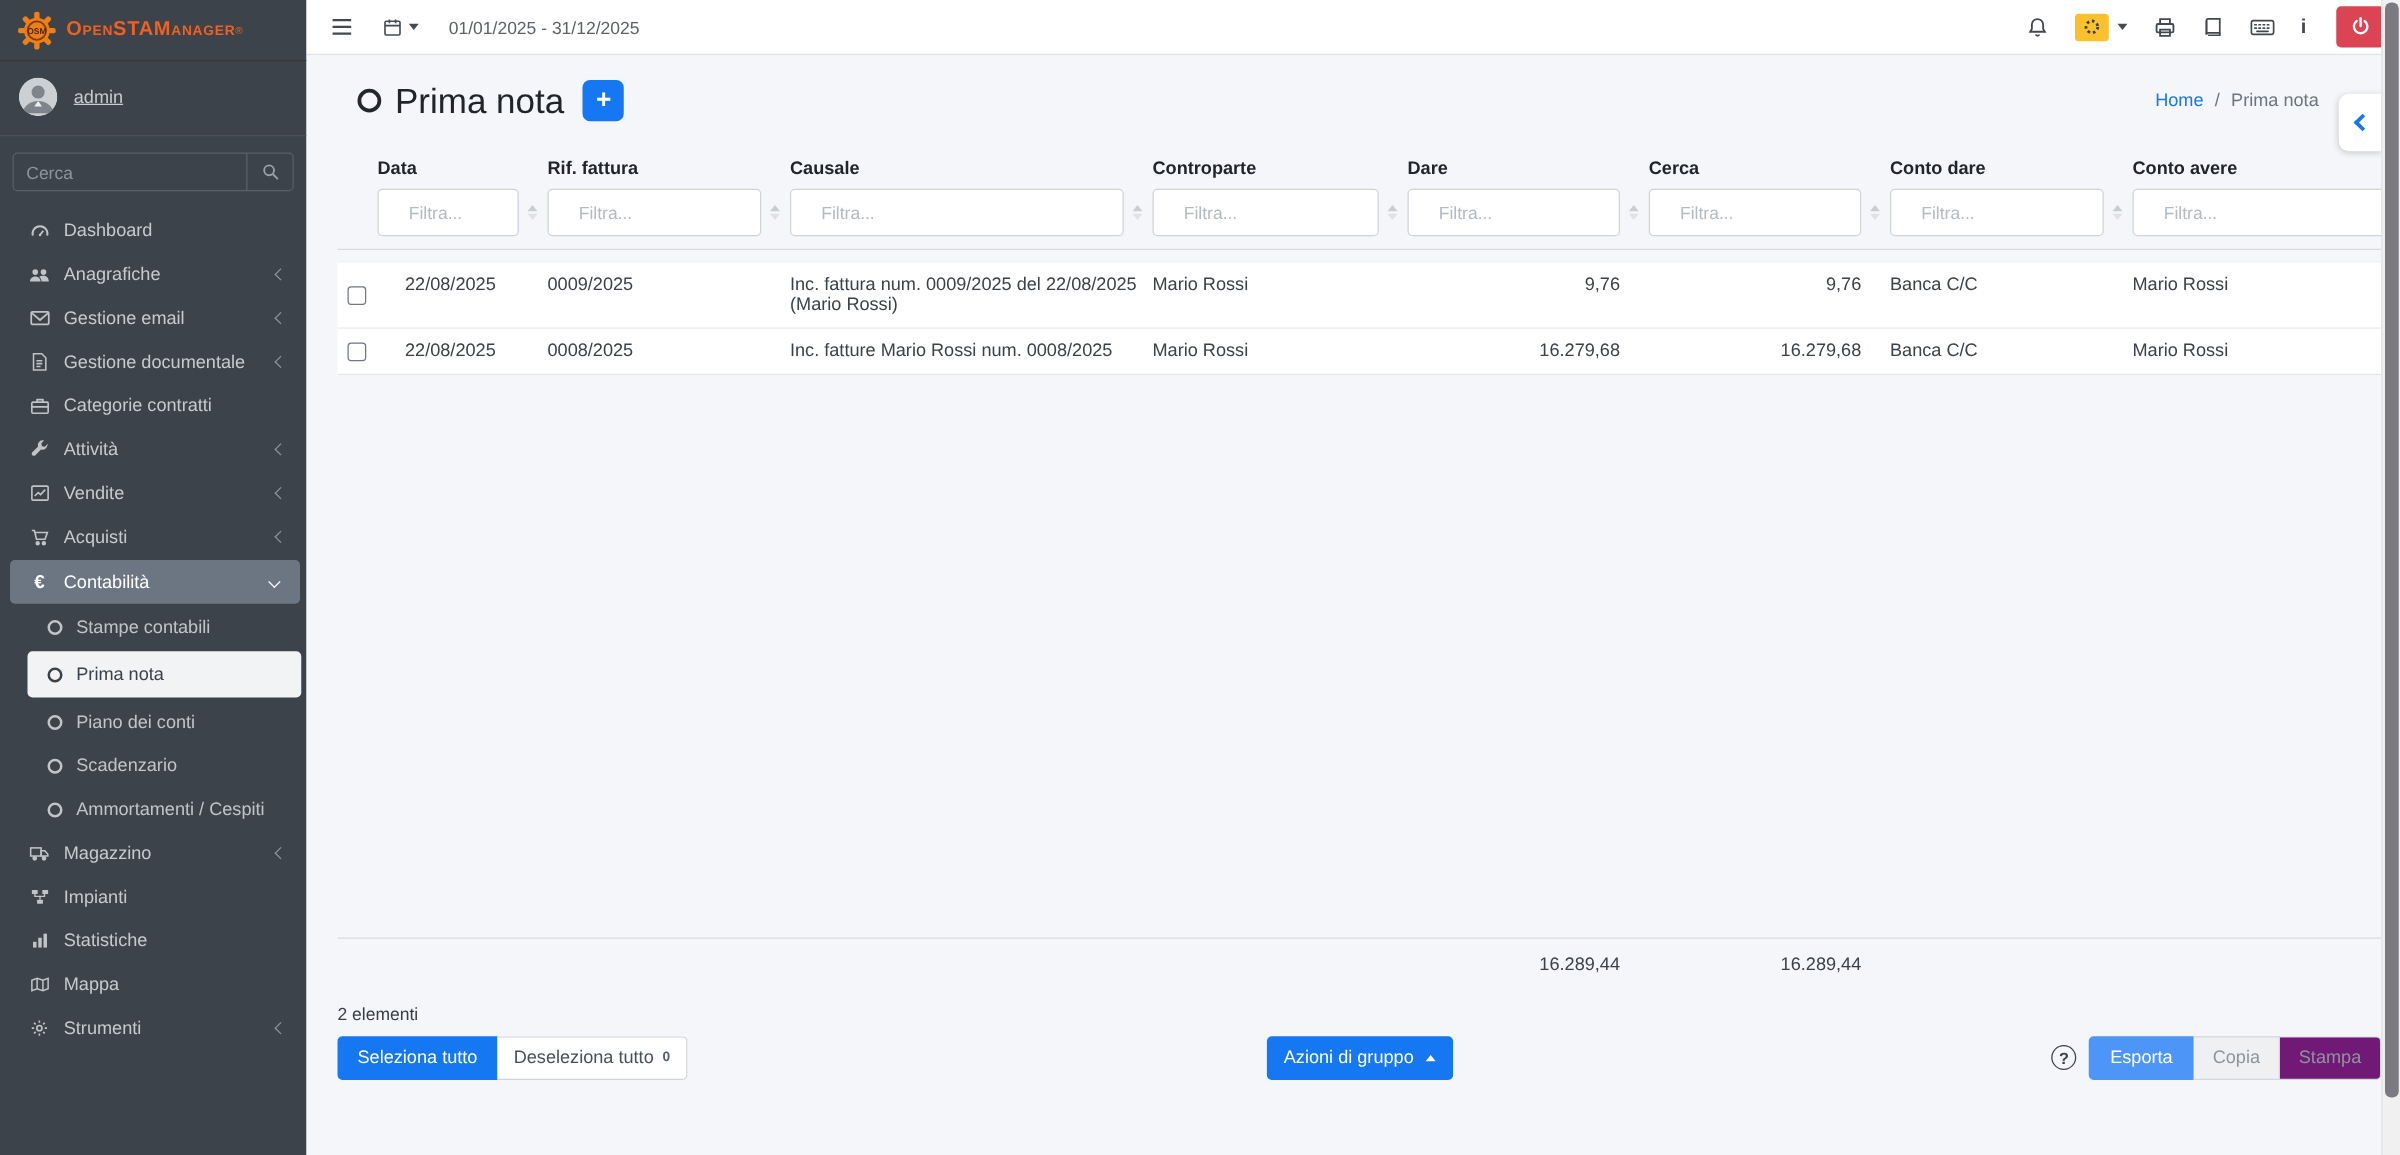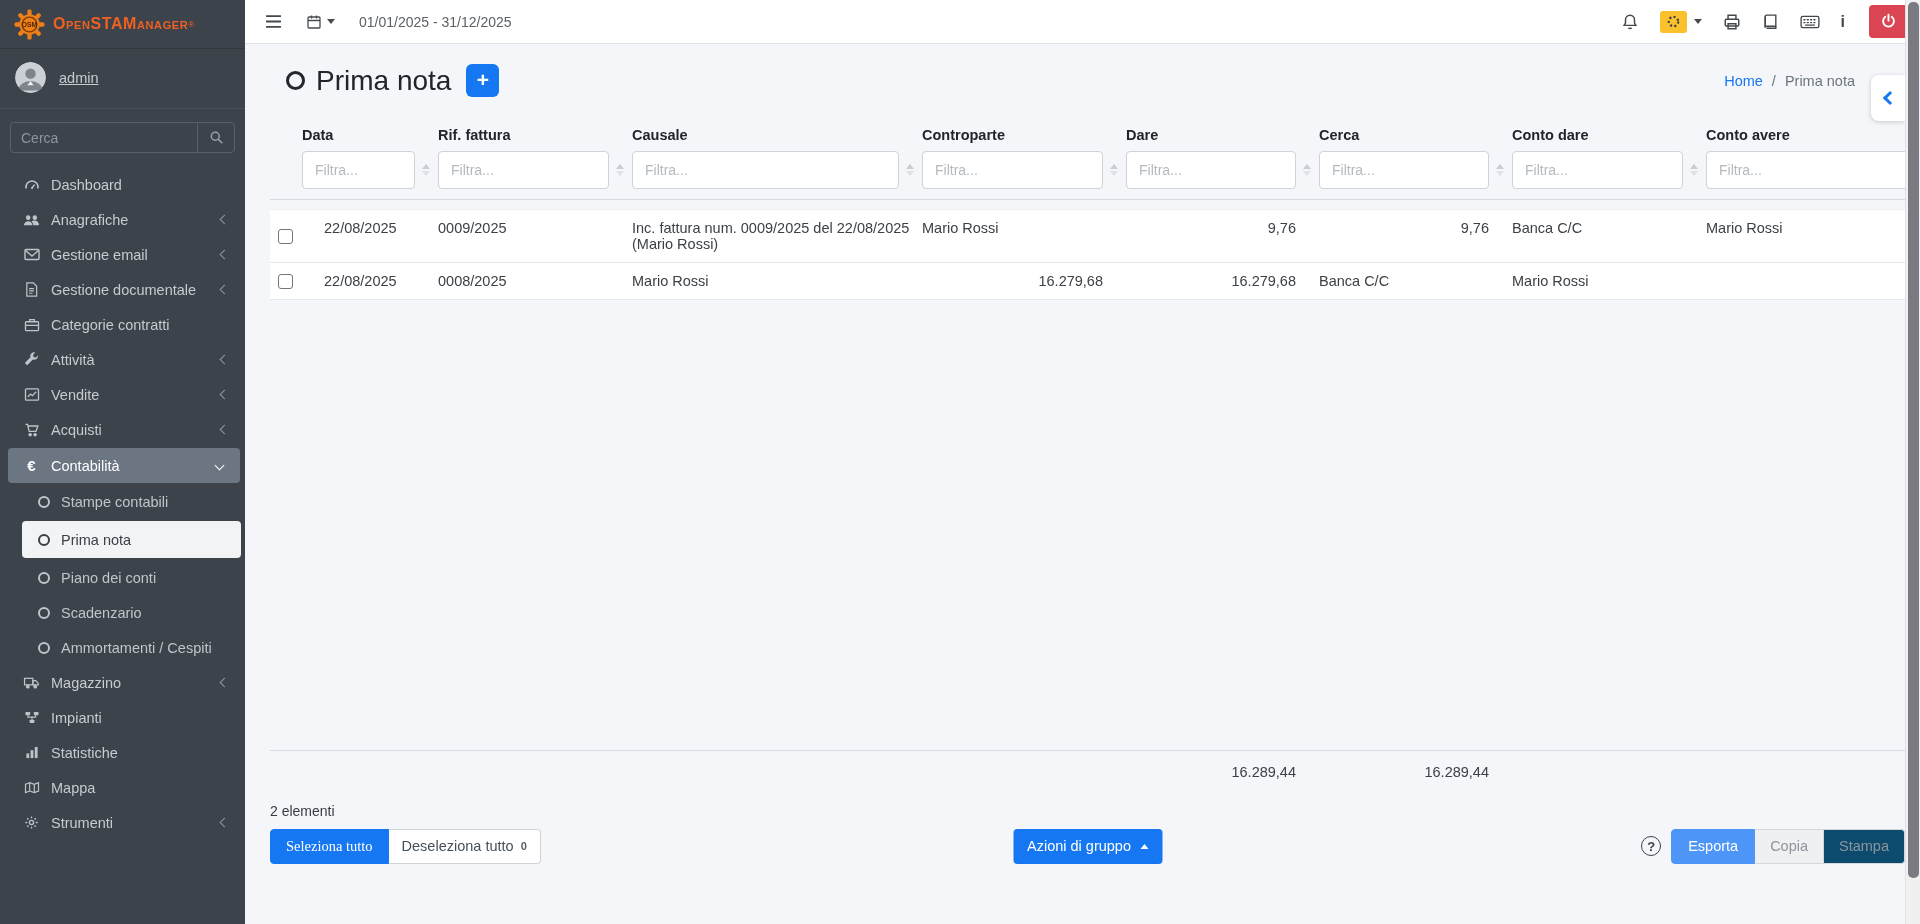--- a/index.html
+++ b/index.html
@@ -54,52 +54,52 @@
   .page-title { font-size:28px; font-weight:400; color:#212529; }
   .add-btn { width:33px; height:33px; margin-left:15px; background:#1577f2; color:#fff; border:none; border-radius:6px; font-size:21px; font-weight:600; line-height:1; display:flex; align-items:center; justify-content:center; cursor:pointer; padding-bottom:3px; }
   .breadcrumb { margin-left:auto; padding-right:50px; font-size:14.5px; color:#6c757d; display:flex; align-items:center; gap:9px; }
   .breadcrumb a { color:#1577f2; text-decoration:none; cursor:pointer; }
   
   .grid { display:grid; grid-template-columns:32px 136px 194px 290px 204px 193px 193px 194px 1fr; }
   .thead { margin-top:30px; }
   .th { font-size:14.5px; font-weight:700; color:#212529; }
   .tfilters { margin-top:8px; padding-bottom:10px; border-bottom:1px solid #d6dbe0; }
   .tf { display:flex; align-items:center; }
-  .tf input { flex:1; min-width:0; height:38px; border:1px solid #ced4da; border-radius:4px; background:#fff; padding:0 12px; font-size:14px; color:#495057; outline:none; margin-right:7px; }
+  .tf input { flex:1; min-width:0; height:38px; border:1px solid #ced4da; border-radius:4px; background:#fff; padding:0 24px; font-size:14px; color:#495057; outline:none; margin-right:7px; }
   .tf input::placeholder { color:#b3bac0; }
   .sorters { display:flex; flex-direction:column; gap:2px; width:12px; margin-right:4px; cursor:pointer; }
   .s-up { width:0; height:0; border-left:4px solid transparent; border-right:4px solid transparent; border-bottom:5px solid #c9cdd2; }
   .s-down { width:0; height:0; border-left:4px solid transparent; border-right:4px solid transparent; border-top:5px solid #dfe2e5; }
   .tbody { margin-top:9px; }
   .trow { background:#fff; border-bottom:1px solid #e4e8ec; font-size:14.5px; color:#3c4147; cursor:pointer; }
   .trow > div { padding-top:10px; padding-bottom:10px; }
   .trow:first-child { border-top:1px solid #eef0f3; }
   .cb-cell { display:flex; align-items:flex-start; padding-left:8px; }
   .cb-cell { align-self:center; }
   .checkbox { width:15px; height:15px; border:1.5px solid #70777e; border-radius:3px; background:#fff; cursor:pointer; }
   .cell-data { padding-left:22px; }
   .cell-causale { padding-right:8px; }
   .num { text-align:right; padding-right:23px; }
   .spacer { height:450px; }
   .totals { border-top:1px solid #d6dbe0; font-size:14.5px; color:#3c4147; }
   .totals > div { padding-top:13px; }
   .count { margin-top:23px; font-size:14px; color:#383d42; }
   .actions { margin-top:9px; display:flex; align-items:center; height:36px; position:relative; }
   .btn { font-family:inherit; font-size:14.5px; height:35px; cursor:pointer; }
-  .btn-select { background:#1577f2; color:#fff; border:1px solid #1577f2; border-radius:4px 0 0 4px; padding:0 15px;font-family:Liberation Serif, serif; }
+  .btn-select { background:#1577f2; color:#fff; border:1px solid #1577f2; border-radius:4px 0 0 4px; padding:0 15px; }
   .btn-deselect { background:#fff; color:#46505a; border:1px solid #cfd4d9; border-left:none; border-radius:0 4px 4px 0; padding:0 13px; display:flex; align-items:center; }
   .mini-badge { font-size:11px; margin-left:7px; color:#55606a; font-weight:700; }
   .btn-group-actions { position:absolute; left:50%; transform:translateX(-50%); background:#1577f2; color:#fff; border:none; border-radius:4px; padding:0 14px; display:flex; align-items:center; gap:9px; }
   .caret-up-w { width:0; height:0; border-left:4px solid transparent; border-right:4px solid transparent; border-bottom:5px solid #fff; }
   .actions-right { margin-left:auto; display:flex; align-items:center; gap:10px; }
   .qmark { width:20px; height:20px; border:1.7px solid #3c4147; border-radius:50%; display:flex; align-items:center; justify-content:center; font-size:13px; font-weight:700; color:#3c4147; cursor:pointer; flex-shrink:0; }
   .export-group { display:flex; }
   .btn-export { background:#4e95f8; color:#fff; border:1px solid #4e95f8; border-radius:4px 0 0 4px; padding:0 16px; }
   .btn-copy { background:#eef0f2; color:#8d959c; border:1px solid #d4d8dc; border-left:none; padding:0 15px; }
-  .btn-print { background:#0c4a6e; color:#8d959c; border:1px solid #d4d8dc; border-left:none; border-radius:0 4px 4px 0; padding:0 15px; }
+  .btn-print { background:#701a75; color:#8d959c; border:1px solid #d4d8dc; border-left:none; border-radius:0 4px 4px 0; padding:0 15px; }
   .modify-row { margin-top:22px; display:flex; justify-content:flex-end; padding-right:2px; }
   .btn-modify { display:flex; align-items:center; gap:6px; background:#fff; border:1px solid #c8cdd2; border-radius:3px; height:24px; padding:0 9px; font-size:12px; color:#495057; cursor:pointer; }
   
   .collapse-tab { position:absolute; right:15px; top:75px; width:34px; height:46px; background:#fff; border-radius:8px 0 0 8px; box-shadow:0 1px 5px rgba(0,0,0,.18); display:flex; align-items:center; justify-content:center; cursor:pointer; z-index:6; }
   .chev-blue { width:10px; height:10px; border-left:3px solid #1577f2; border-bottom:3px solid #1577f2; transform:rotate(45deg); margin-left:4px; }
   .scrollbar { position:absolute; right:0; top:0; width:15px; height:924px; background:#f0f0f1; border-left:1px solid #e2e2e3; z-index:10; }
   .scroll-thumb { position:absolute; top:2px; left:2px; width:11px; height:876px; background:#7a7a80; border-radius:5px; cursor:pointer; }
 </style>
 </head>
 <body>
@@ -469,20 +469,21 @@
         <div class="num">9,76</div>
         <div>Banca C/C</div>
         <div>Mario Rossi</div>
       </div>
       <div class="grid trow">
         <div class="cb-cell">
             <span class="checkbox"></span>
           </div>
         <div class="cell-data">22/08/2025</div>
         <div>0008/2025</div>
+        <div class="cell-causale">Inc. fatture Mario Rossi num. 0008/2025</div>
         <div>Mario Rossi</div>
         <div class="num">16.279,68</div>
         <div class="num">16.279,68</div>
         <div>Banca C/C</div>
         <div>Mario Rossi</div>
       </div>
     </div>
 
     <div class="spacer"></div>
 

